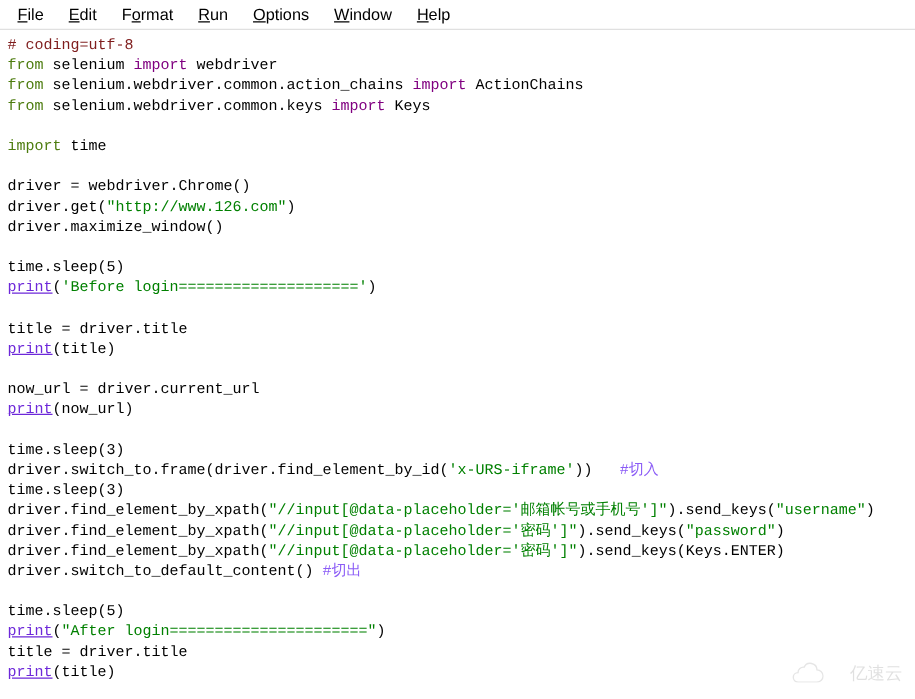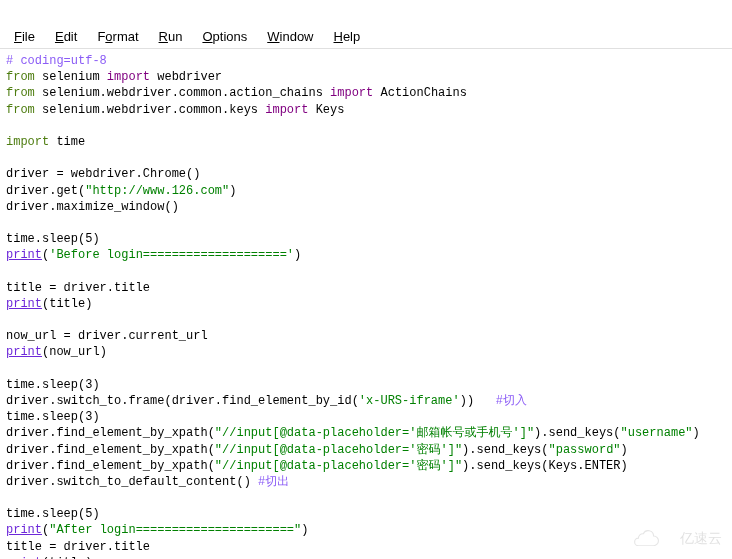--- a/index.html
+++ b/index.html
@@ -14,38 +14,37 @@
       height: 559px;
       overflow: hidden;
       position: relative;
     }
     .menubar {
       display: flex;
       background: #ffffff;
       border-bottom: 1px solid #e0e0e0;
       padding: 2px 4px;
       font-size: 13px;
-      margin-top: 25px;
     }
     .menubar .menu-item {
       padding: 2px 10px;
       cursor: pointer;
     }
     .menubar .menu-item .underline {
       text-decoration: underline;
     }
     .code-area {
       font-family: "Consolas", "Courier New", monospace;
       font-size: 12px;
       line-height: 1.35;
       padding: 4px 6px;
       white-space: pre;
       color: #000000;
     }
-    .c-comment { color: #8b5cf6; }
+    .c-comment { color: #7f1d1d; }
     .c-keyword { color: #4d7c0f; }
     .c-import { color: #800080; }
     .c-builtin { color: #6d28d9; text-decoration: underline; }
     .c-string { color: #008000; }
     .c-comment-red { color: #8b5cf6; }
     .c-text { color: #000000; text-align: center; }
     .watermark {
       position: absolute;
       bottom: 10px;
       right: 10px;

